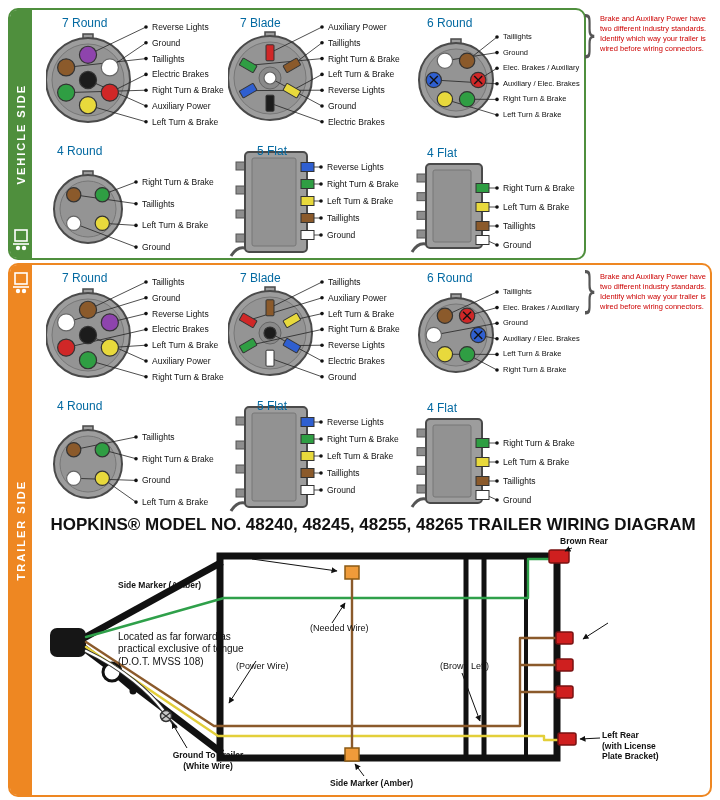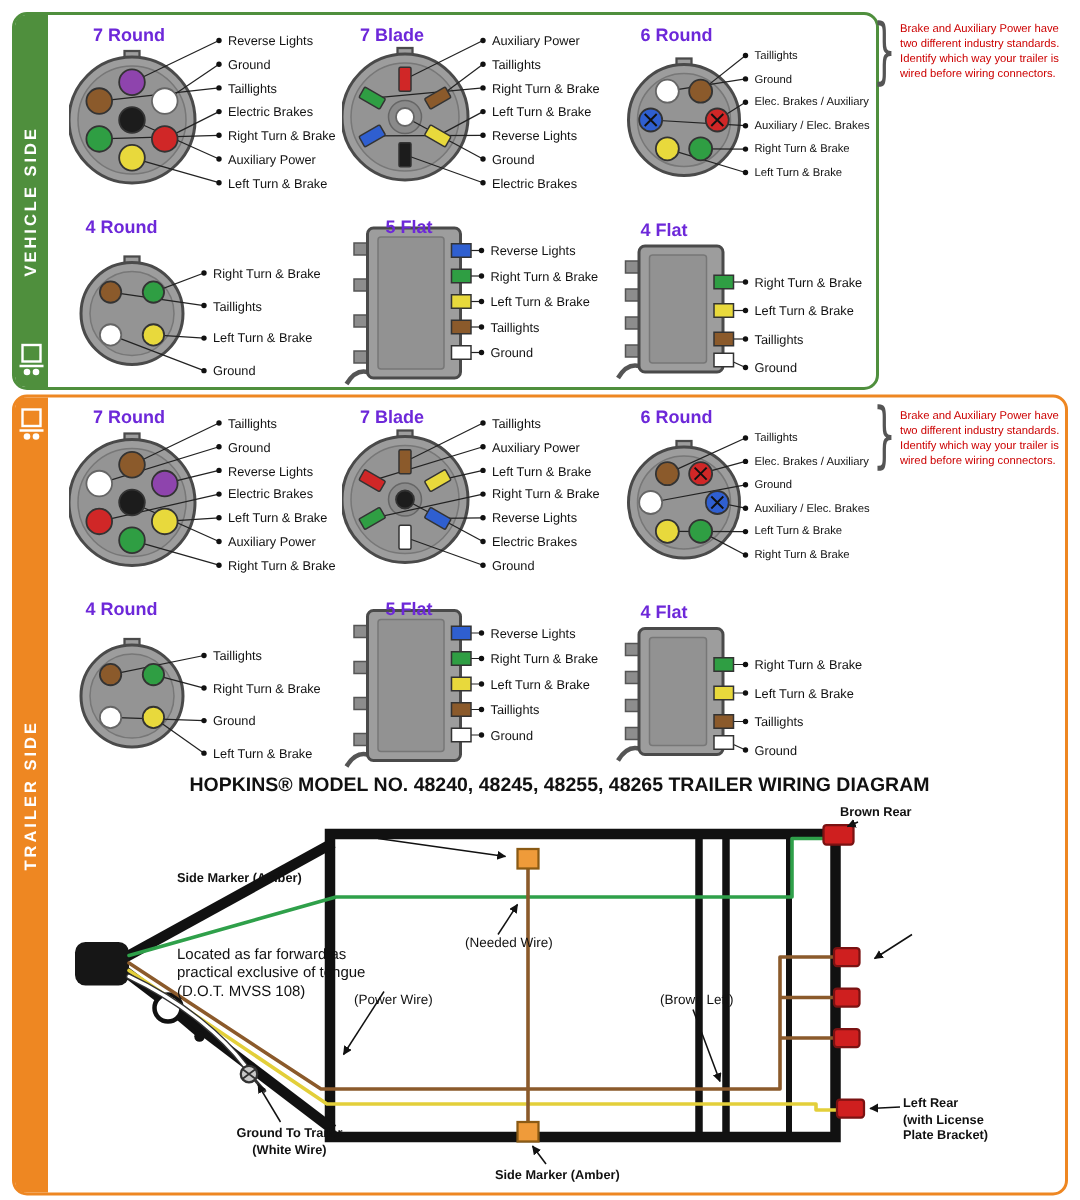--- a/index.html
+++ b/index.html
@@ -9,26 +9,26 @@
   #panel-vehicle{left:8px;top:8px;width:578px;height:252px;border-color:var(--g)}
   #panel-trailer{left:8px;top:263px;width:704px;height:534px;border-color:var(--o)}
   .strip{position:absolute;left:0;top:0;bottom:0;width:22px;border-radius:7px 0 0 7px;display:flex;align-items:center;justify-content:center}
   #panel-vehicle .strip{background:var(--g)}
   #panel-trailer .strip{background:var(--o)}
   .strip-label{color:#fff;font-weight:bold;font-size:11px;letter-spacing:2px;writing-mode:vertical-rl;transform:rotate(180deg);white-space:nowrap}
   .strip-icon{position:absolute;left:1px;width:20px;height:26px}
   .panel-body{position:absolute;left:22px;top:0;width:556px;height:250px}
   .conn-block{position:absolute}
   .conn-block svg{position:absolute;left:0;top:0}
-  .conn-title{position:absolute;font-weight:bold;font-size:12px;color:#6d28d9;white-space:nowrap}
+  .conn-title{position:absolute;font-weight:normal;font-size:12px;color:#0369a1;white-space:nowrap}
   .conn-label{position:absolute;color:#111;white-space:nowrap}
   .note{position:absolute;color:#c00;font-size:7.5px;line-height:1.35;white-space:pre;z-index:5}
   .brace{position:absolute;color:#555;font-size:48px;line-height:1;transform:scaleX(.5);transform-origin:left top;z-index:5;font-family:"DejaVu Sans",sans-serif}
   .diagram{position:absolute;left:22px;top:248px;width:682px;height:284px}
-  .diag-title{position:absolute;top:2px;left:0;right:0;text-align:center;font-weight:bold;font-size:13px;color:#111}
+  .diag-title{position:absolute;top:2px;left:0;right:0;text-align:center;font-weight:bold;font-size:17px;color:#111}
   .diag-canvas{position:absolute;left:0;top:22px;width:682px;height:262px}
   .diag-canvas svg{position:absolute;left:0;top:0}
   .dlabel{position:absolute;color:#111;white-space:pre;line-height:1.25}
   .dlabel.bold{font-weight:bold;font-size:8.5px}
   .dlabel.plain{font-size:9px}
   .sm-front-title{font-weight:bold;font-size:8.5px}
   .sm-front-body{font-size:10px;white-space:pre;line-height:1.25}
   .wire{fill:none;stroke-width:2.4;stroke-linejoin:round;stroke-linecap:round}
   .wg{stroke:var(--wire-green)} .wy{stroke:var(--wire-yellow)} .wb{stroke:var(--wire-brown)}
   .ww-under{fill:none;stroke:#333;stroke-width:4;stroke-linecap:round}
@@ -537,21 +537,21 @@
         <div class="dlabel" style="left:86px;top:5px">
           <div class="sm-front-title">Side Marker (Amber)</div>
           <div class="sm-front-body">Located as far forward as
 practical exclusive of tongue
 (D.O.T. MVSS 108)</div>
         </div>
         <div class="dlabel bold" style="left:528px;top:1px">Brown Rear</div>
         <div class="dlabel plain" style="left:278px;top:88px">(Needed Wire)</div>
         <div class="dlabel plain" style="left:204px;top:126px">(Power Wire)</div>
         <div class="dlabel plain" style="left:408px;top:126px">(Brown Left)</div>
-        <div class="dlabel bold" style="left:115px;top:215px;width:92px;text-align:center">Ground To Trailer
+        <div class="dlabel bold" style="left:130px;top:215px;width:92px;text-align:center">Ground To Trailer
 (White Wire)</div>
         <div class="dlabel bold" style="left:298px;top:243px">Side Marker (Amber)</div>
         <div class="dlabel bold" style="left:570px;top:195px">Left Rear
 (with License
 Plate Bracket)</div>
       </div>
     </div>
   </section>
 
   <div class="brace" style="left:582px;top:266px">}</div>

